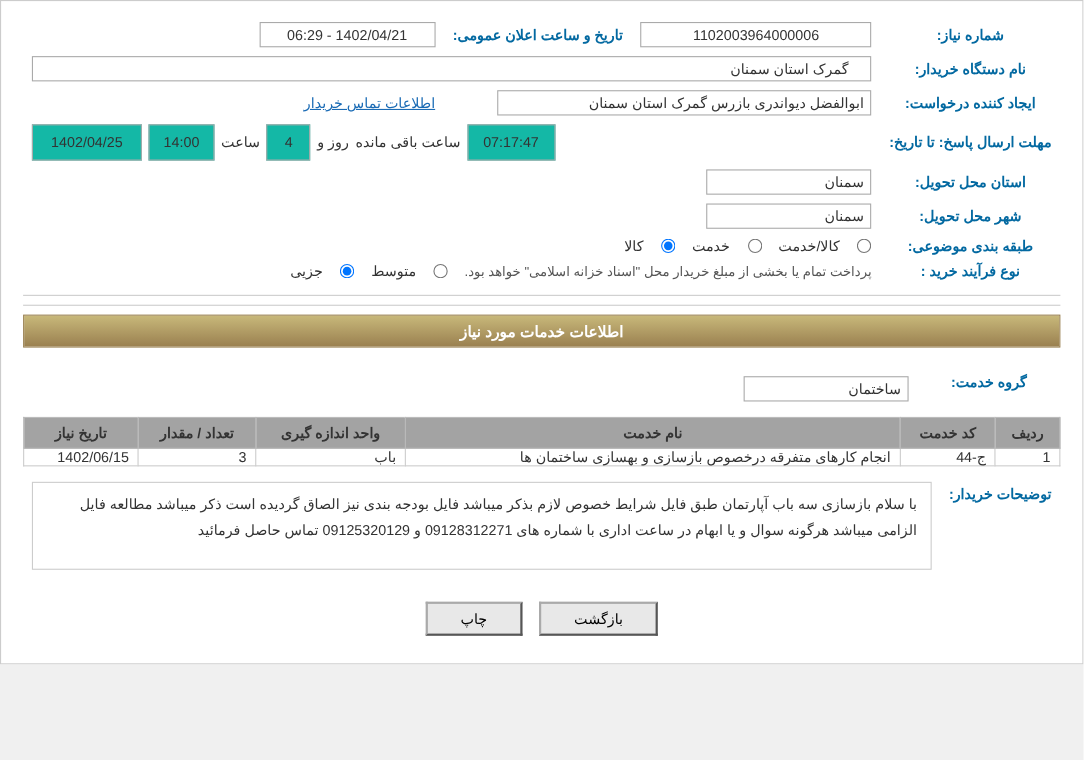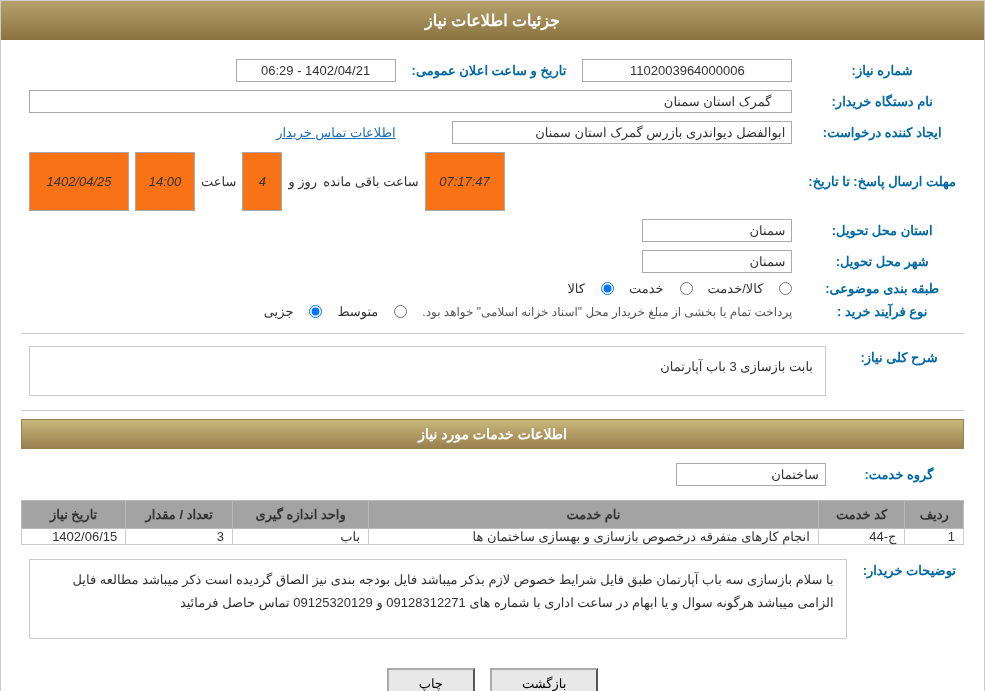--- a/index.html
+++ b/index.html
@@ -129,38 +129,36 @@
     .btn {
       padding: 6px 30px;
       border: 2px outset #aaa;
       background: #e8e8e8;
       cursor: pointer;
       font-size: 13px;
       font-family: Tahoma, Arial, sans-serif;
     }
     .inner-box {
       border: 1px solid #aaa;
-      background: #f97316;
-      padding: 21px 8px;
+      background: #14b8a6;
+      padding: 8px 8px;
       min-width: 80px;
       text-align: center;
-      font-style: italic;
     }
     .sep-line {
       border: none;
       border-top: 1px solid #ccc;
       margin: 8px 0;
     }
   </style>
 </head>
 <body>
 
 <div class="page-wrapper">
 
-  <div class="page-header">جزئیات اطلاعات نیاز</div>
 
   <div class="content-area">
 
     <table class="info-table">
 
       <tbody>
           <tr>
         <td class="label-cell">شماره نیاز:</td>
         <td class="value-cell" style="width:220px;">
           <div class="input-box" style="width:210px; text-align:center;">1102003964000006</div>
@@ -253,41 +251,31 @@
               </div>
             </div>
           </div>
         </td>
       </tr>
     </tbody>
       </table>
 
     <hr class="sep-line">
 
-    <table class="info-table">
-      <tbody>
-          <tr>
-        <td class="label-cell" style="vertical-align:top; padding-top:8px;">شرح کلی نیاز:</td>
-        <td>
-          <div class="description-box" style="min-height:50px;">بابت بازسازی 3 باب آپارتمان</div>
-        </td>
-      </tr>
-    </tbody>
-      </table>
 
     <hr class="sep-line">
 
     <div class="section-header">اطلاعات خدمات مورد نیاز</div>
 
     <table class="info-table" style="margin-bottom:10px;">
       <tbody>
           <tr>
         <td class="label-cell">گروه خدمت:</td>
         <td>
-          <div class="input-box" style="width:150px;">ساختمان</div>
+          <div class="input-box" style="width:150px;margin-top:12px;">ساختمان</div>
         </td>
       </tr>
     </tbody>
       </table>
 
     <table class="data-grid">
       <thead>
         <tr>
           <th>ردیف</th>
           <th>کد خدمت</th>

